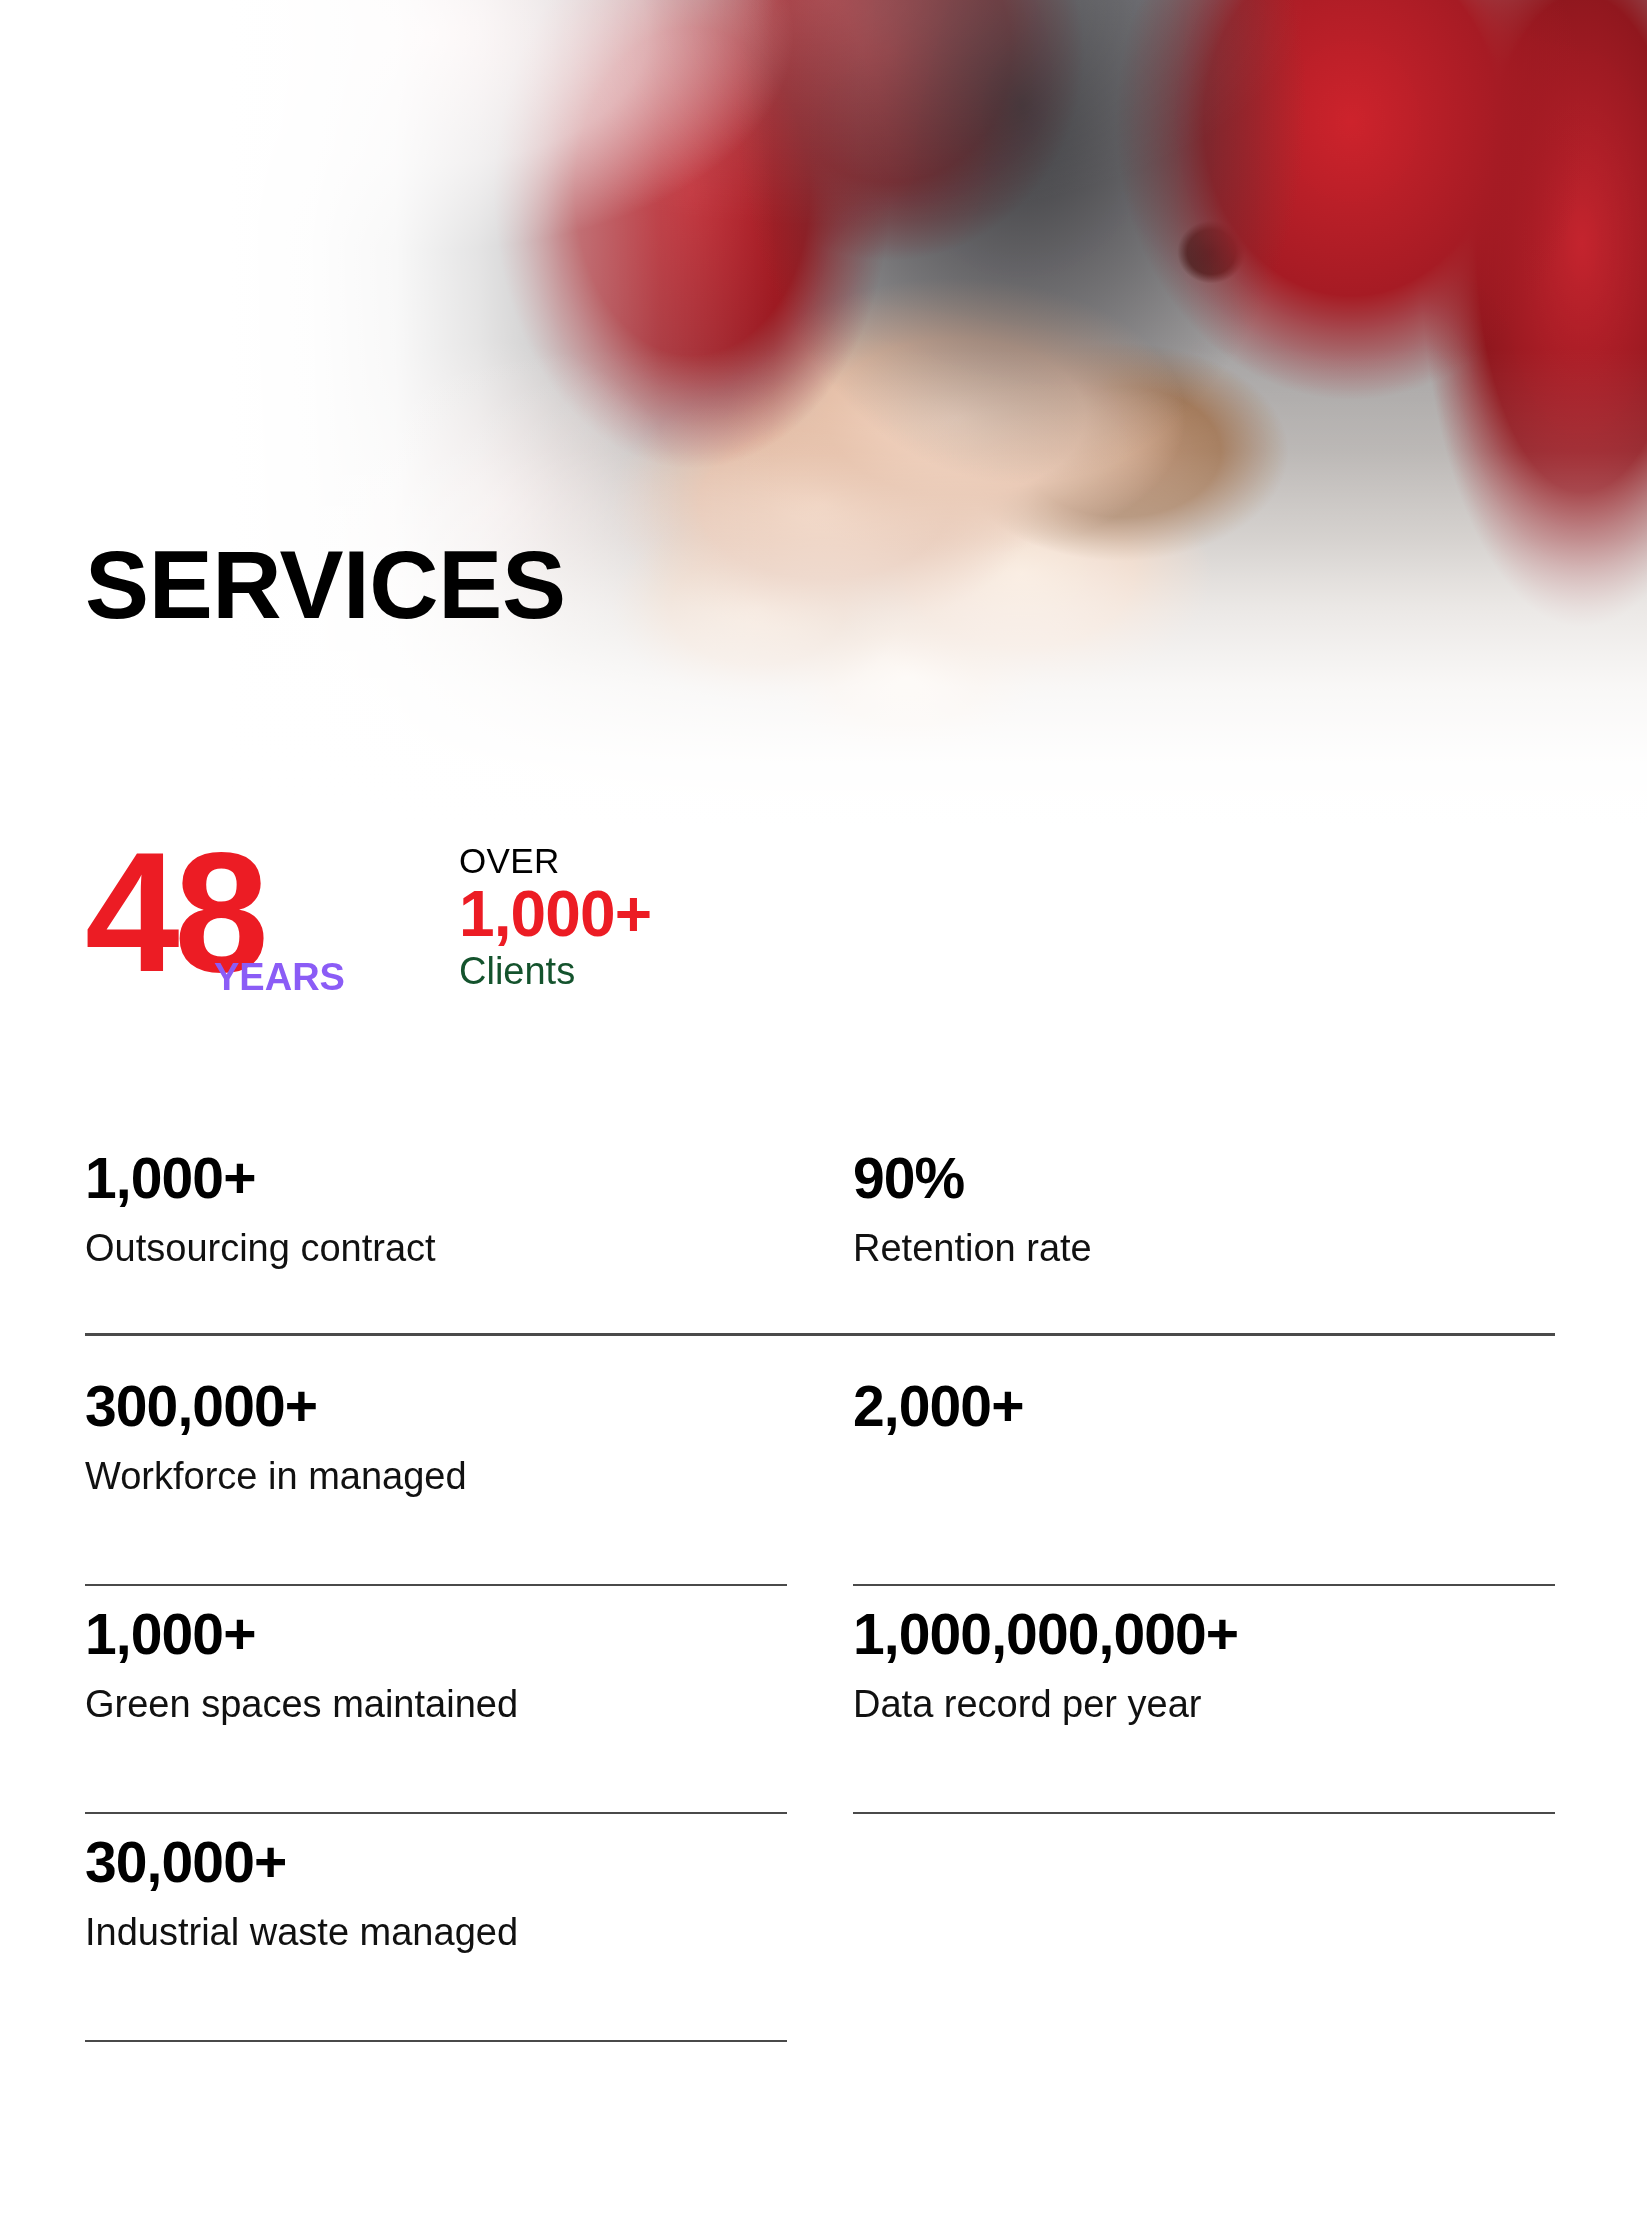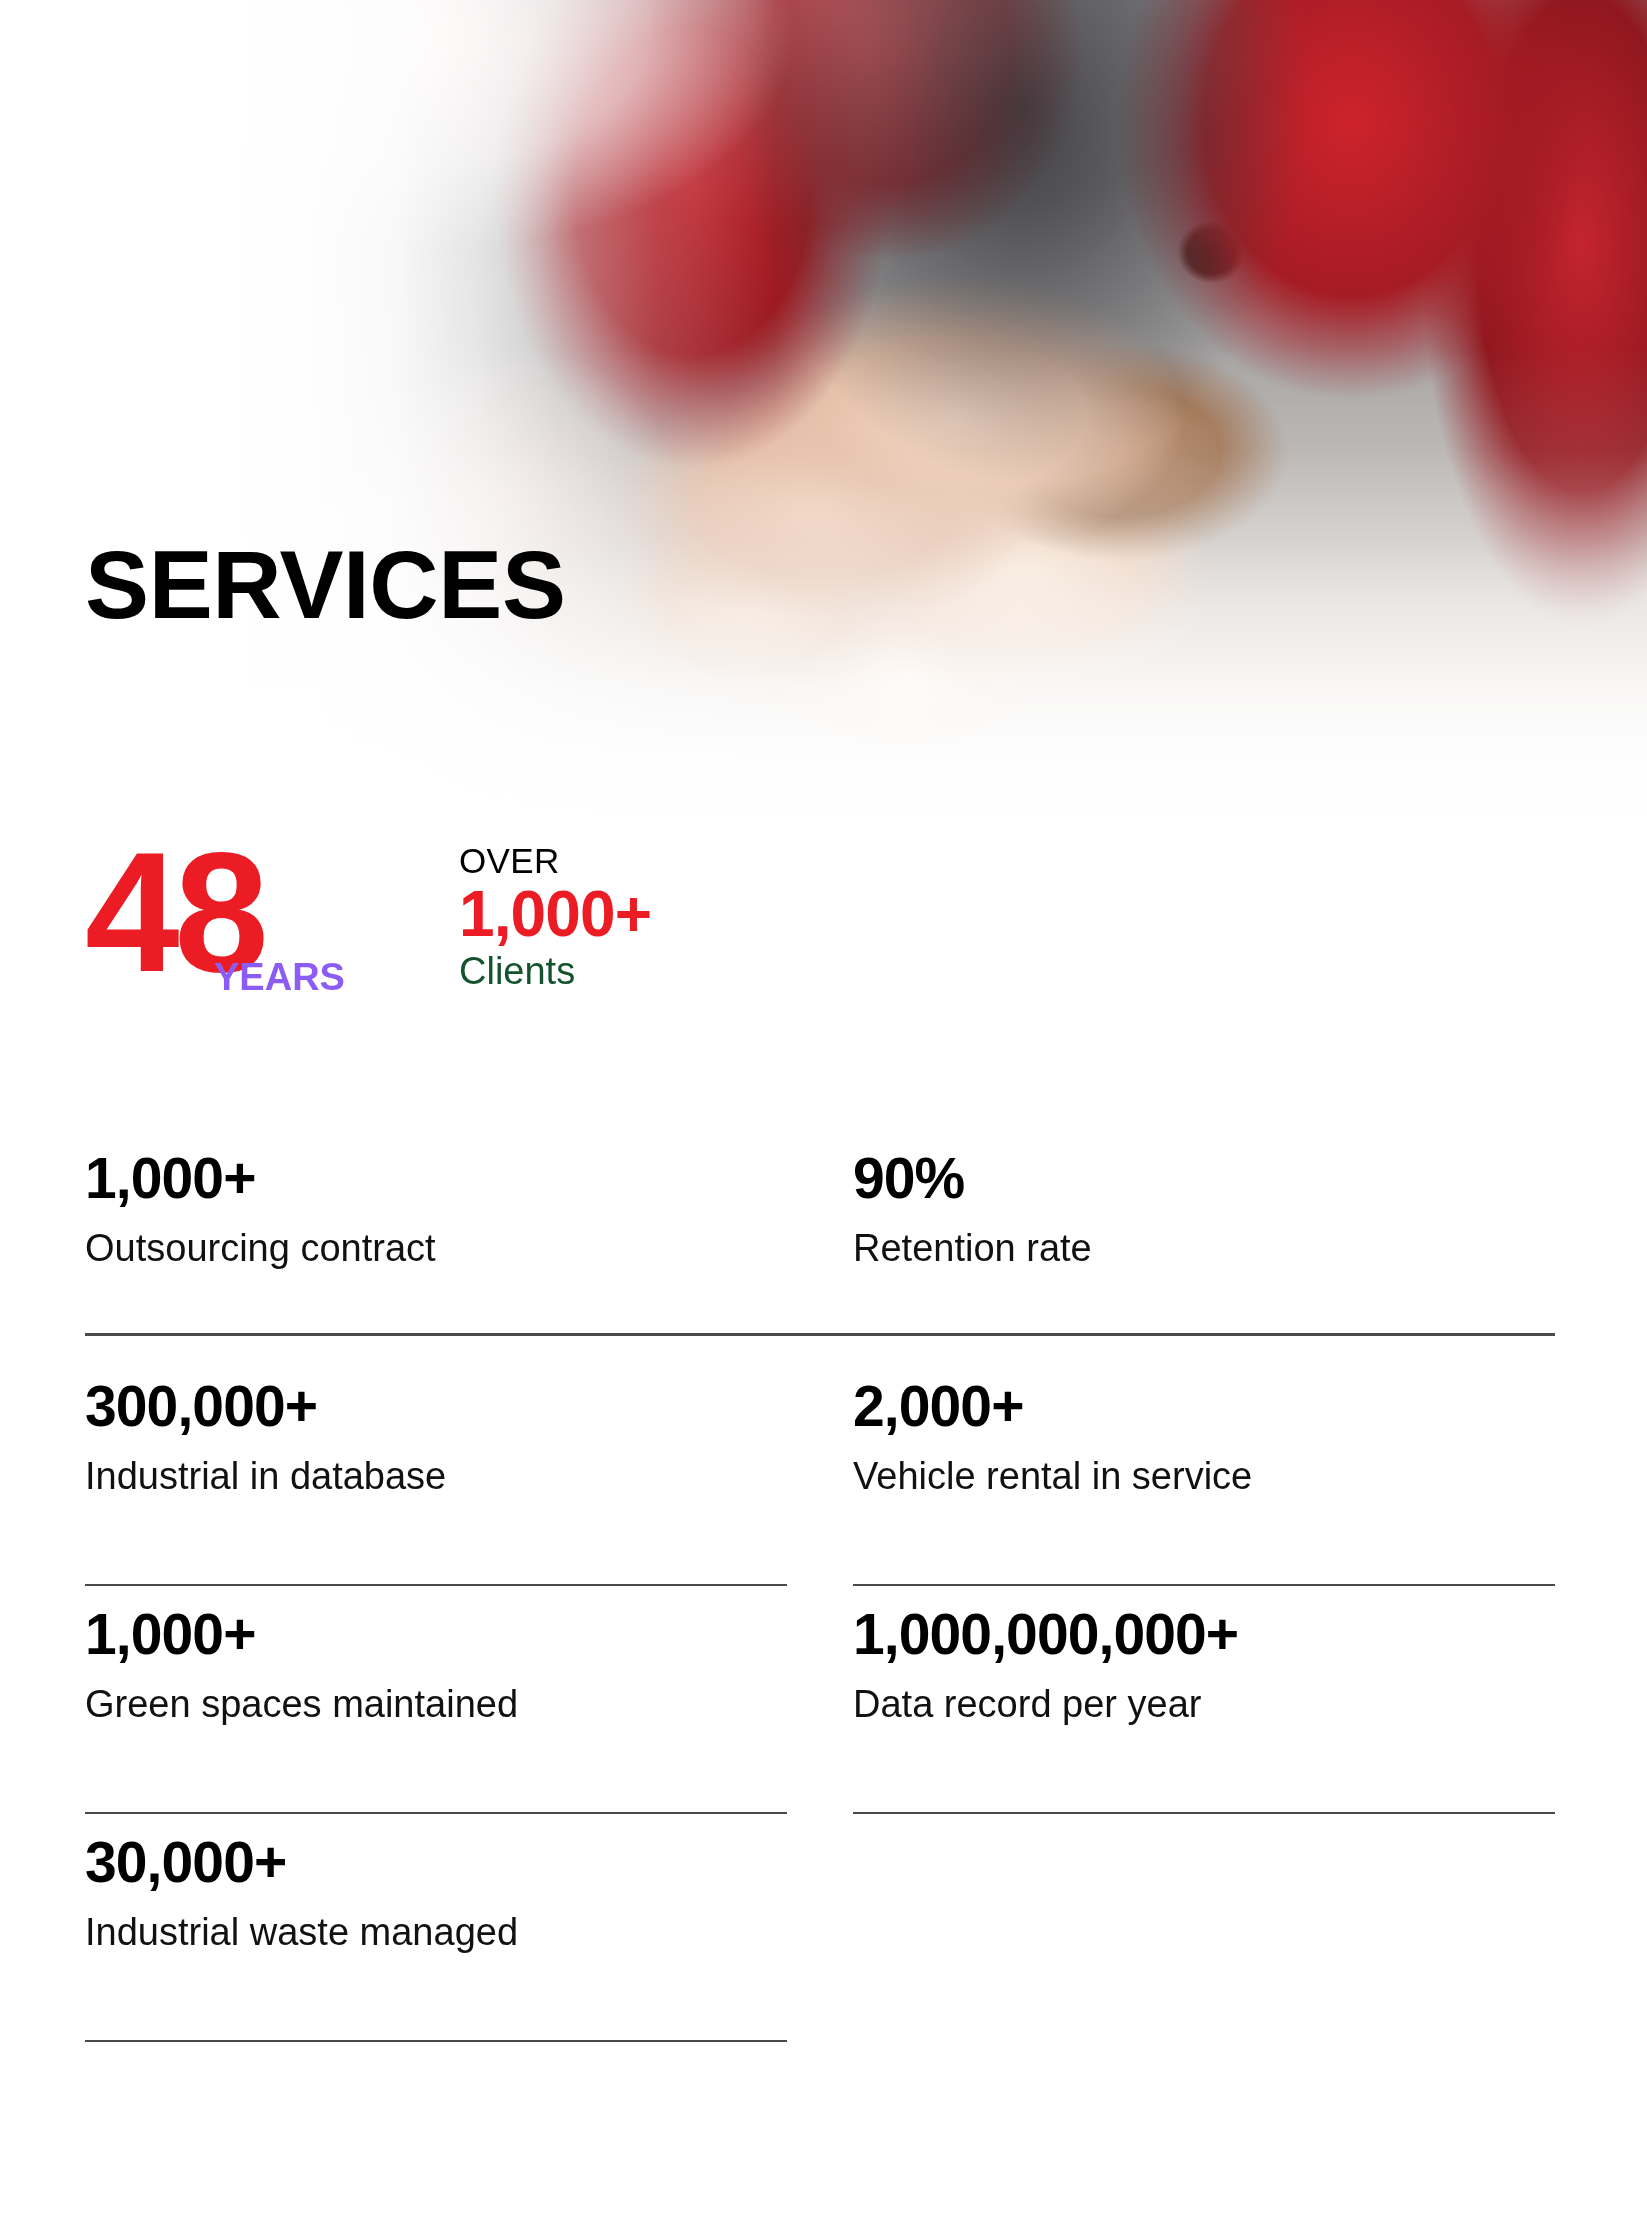--- a/index.html
+++ b/index.html
@@ -268,26 +268,25 @@
     </div>
 
     <div class="stat row-first">
       <div class="stat-value">90%</div>
       <div class="stat-label">Retention rate</div>
     </div>
 
 
     <div class="stat">
       <div class="stat-value">300,000+</div>
-      <div class="stat-label">Industrial in database</div>
+      <div class="stat-label">Workforce in managed</div>
     </div>
 
     <div class="stat">
       <div class="stat-value">2,000+</div>
-      <div class="stat-label">Vehicle rental in service</div>
     </div>
 
     <div class="stat">
       <div class="stat-value">1,000+</div>
       <div class="stat-label">Green spaces maintained</div>
     </div>
 
     <div class="stat">
       <div class="stat-value">1,000,000,000+</div>
       <div class="stat-label">Data record per year</div>

